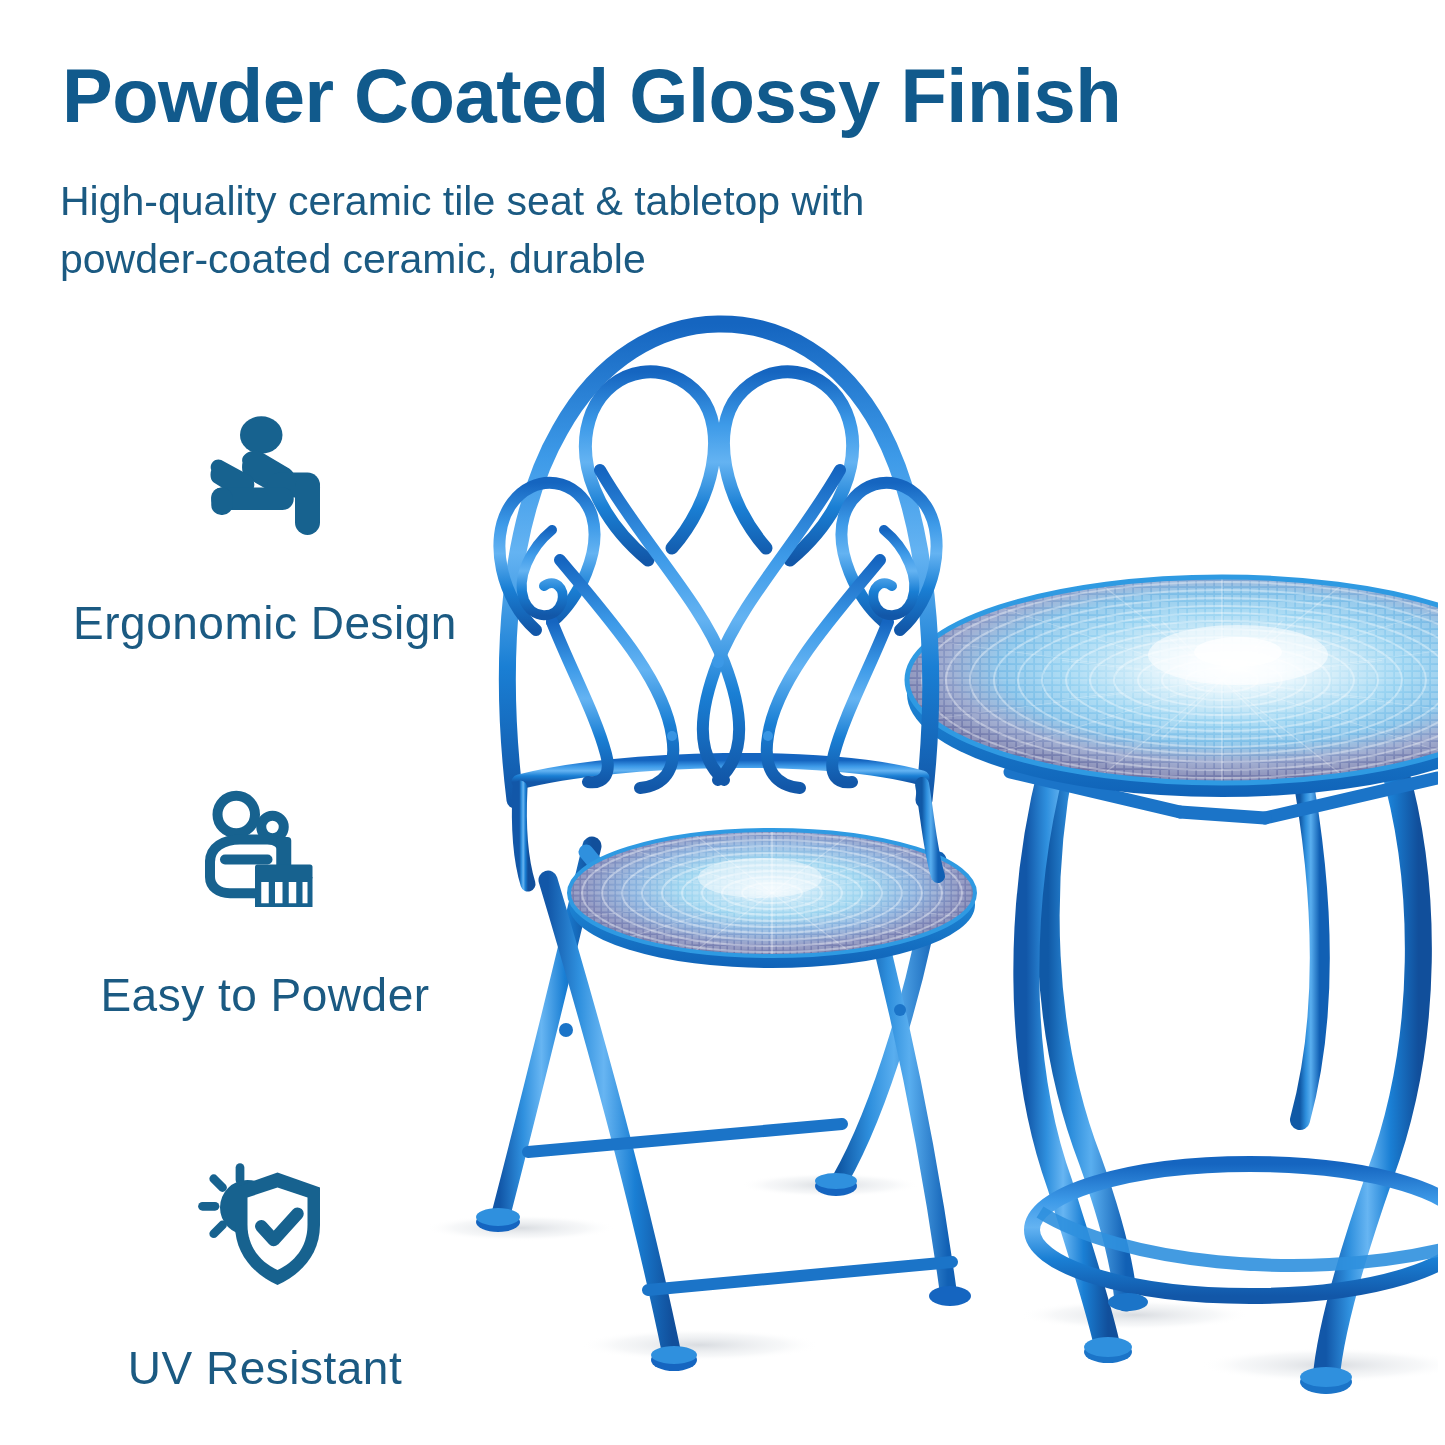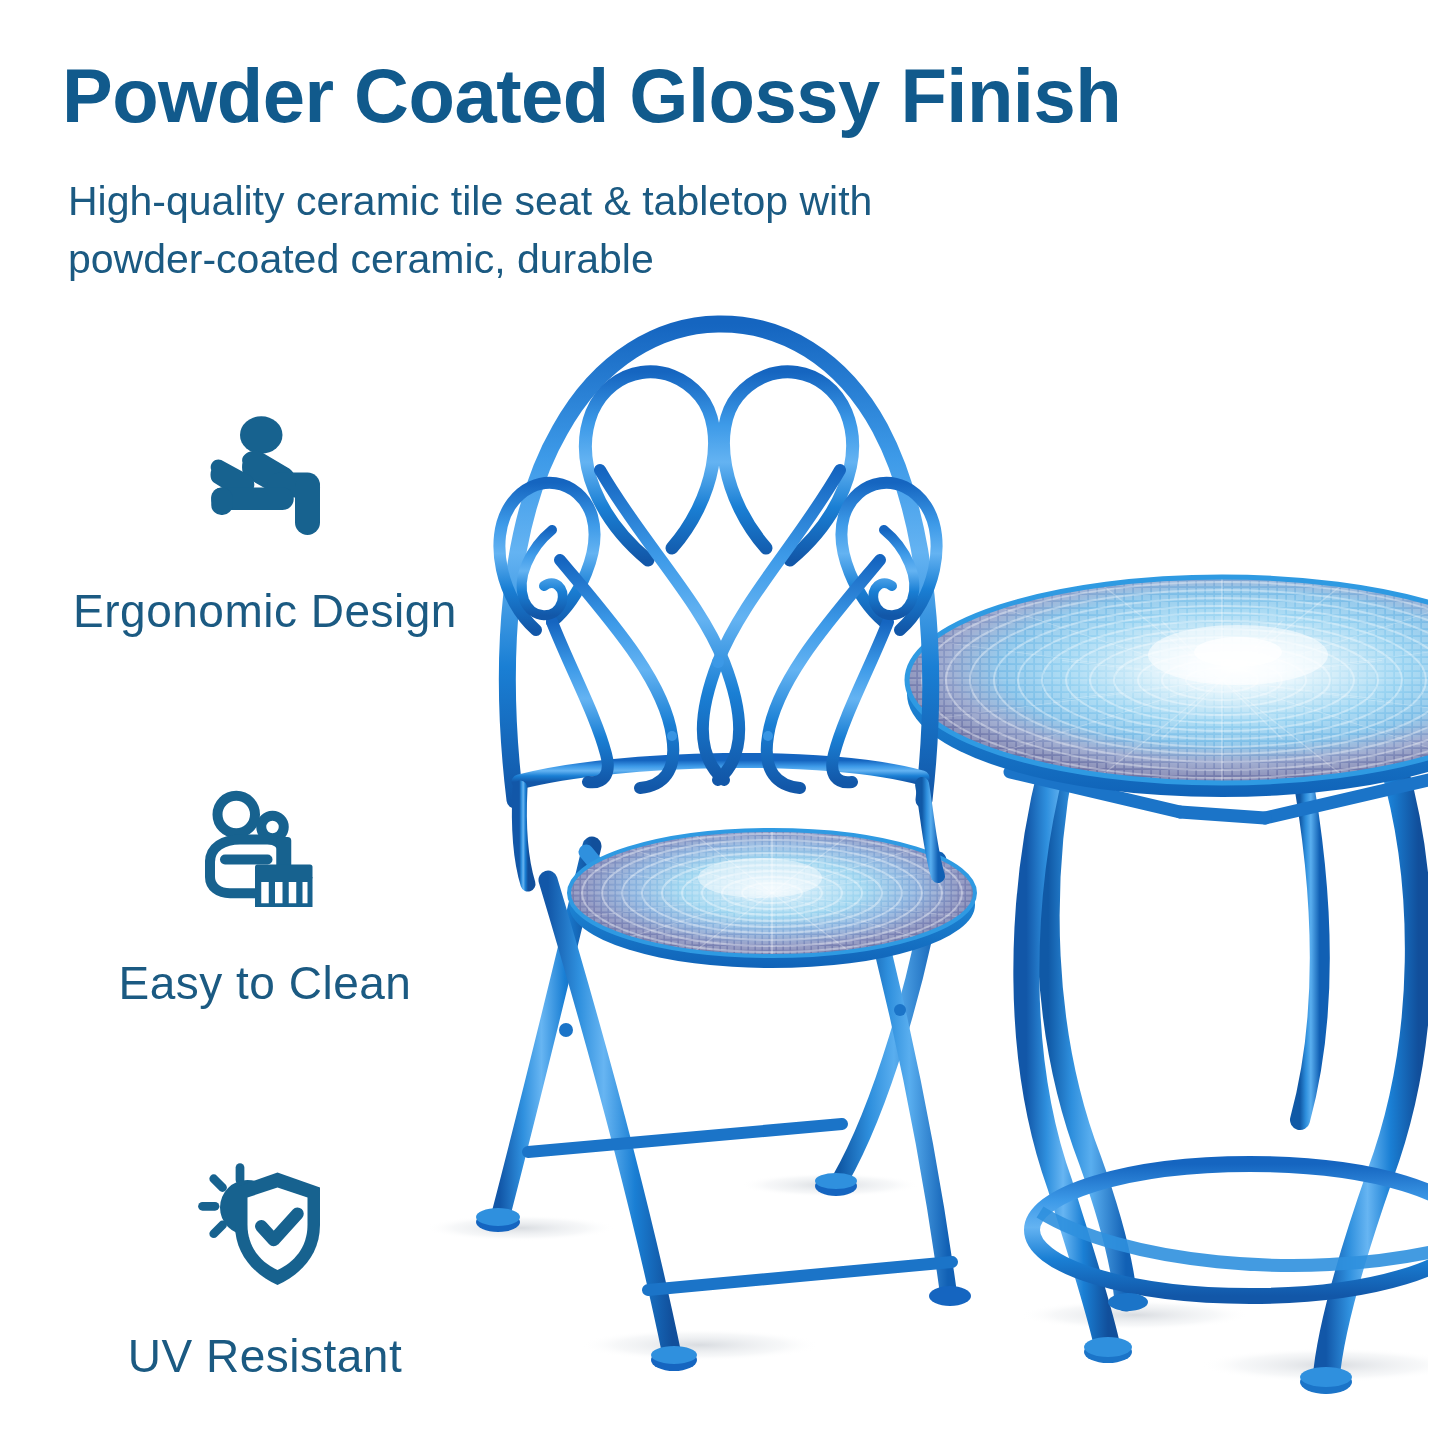--- a/index.html
+++ b/index.html
@@ -7,39 +7,40 @@
     padding: 0;
     background: #ffffff;
   }
   #page {
     position: relative;
     width: 1428px;
     height: 1445px;
     background: #ffffff;
     overflow: hidden;
     font-family: "Liberation Sans", sans-serif;
+    padding-left: 10px;
   }
 
   
   #headline {
     position: absolute;
     left: 62px;
     top: 58px;
     width: 1180px;
     font-family: "Liberation Sans", sans-serif;
     font-weight: 700;
     font-size: 76px;
     line-height: 1.0;
     letter-spacing: -0.5px;
     color: #115a8c;
     white-space: nowrap;
   }
   #subhead {
     position: absolute;
-    left: 68px;
+    left: 60px;
     top: 172px;
     width: 940px;
     font-family: "Liberation Sans", sans-serif;
     font-weight: 400;
     font-size: 41px;
     line-height: 1.42;
     color: #1b5a82;
   }
   #subhead .sline { display: block; }
 
@@ -52,21 +53,21 @@
   }
   .feature-icon-wrap {
     width: 100%;
     height: 170px;
     display: flex;
     align-items: center;
     justify-content: center;
   }
   .feature-icon-wrap svg { display: block; }
   .feature-label {
-    margin-top: 14px;
+    margin-top: 26px;
     font-family: "Liberation Sans", sans-serif;
     font-weight: 400;
     font-size: 46px;
     letter-spacing: 0.5px;
     color: #1b5a82;
     white-space: nowrap;
   }
   #feature-0 { top: 400px; }
   #feature-1 { top: 772px; }
   #feature-2 { top: 1145px; text-align: center; }
@@ -429,21 +430,21 @@
         </g>
         <g fill="#ffffff">
 
           <rect x="57" y="80" width="6" height="17"></rect>
           <rect x="68" y="80" width="6" height="17"></rect>
           <rect x="79" y="80" width="6" height="17"></rect>
           <rect x="90" y="80" width="4" height="17"></rect>
         </g>
       </svg>
     </div>
-    <div class="feature-label">Easy to Clean</div>
+    <div class="feature-label">Easy to Powder</div>
   </div>
 
   <div class="feature" id="feature-2">
     <div class="feature-icon-wrap">
       <svg width="150" height="150" viewBox="0 0 120 120" xmlns="http://www.w3.org/2000/svg" aria-hidden="true">
 
         <g stroke="#17628f" stroke-width="7" stroke-linecap="round">
           <line x1="40" y1="10" x2="40" y2="20"></line>
           <line x1="19" y1="19" x2="26" y2="26"></line>
           <line x1="10" y1="41" x2="20" y2="41"></line>

